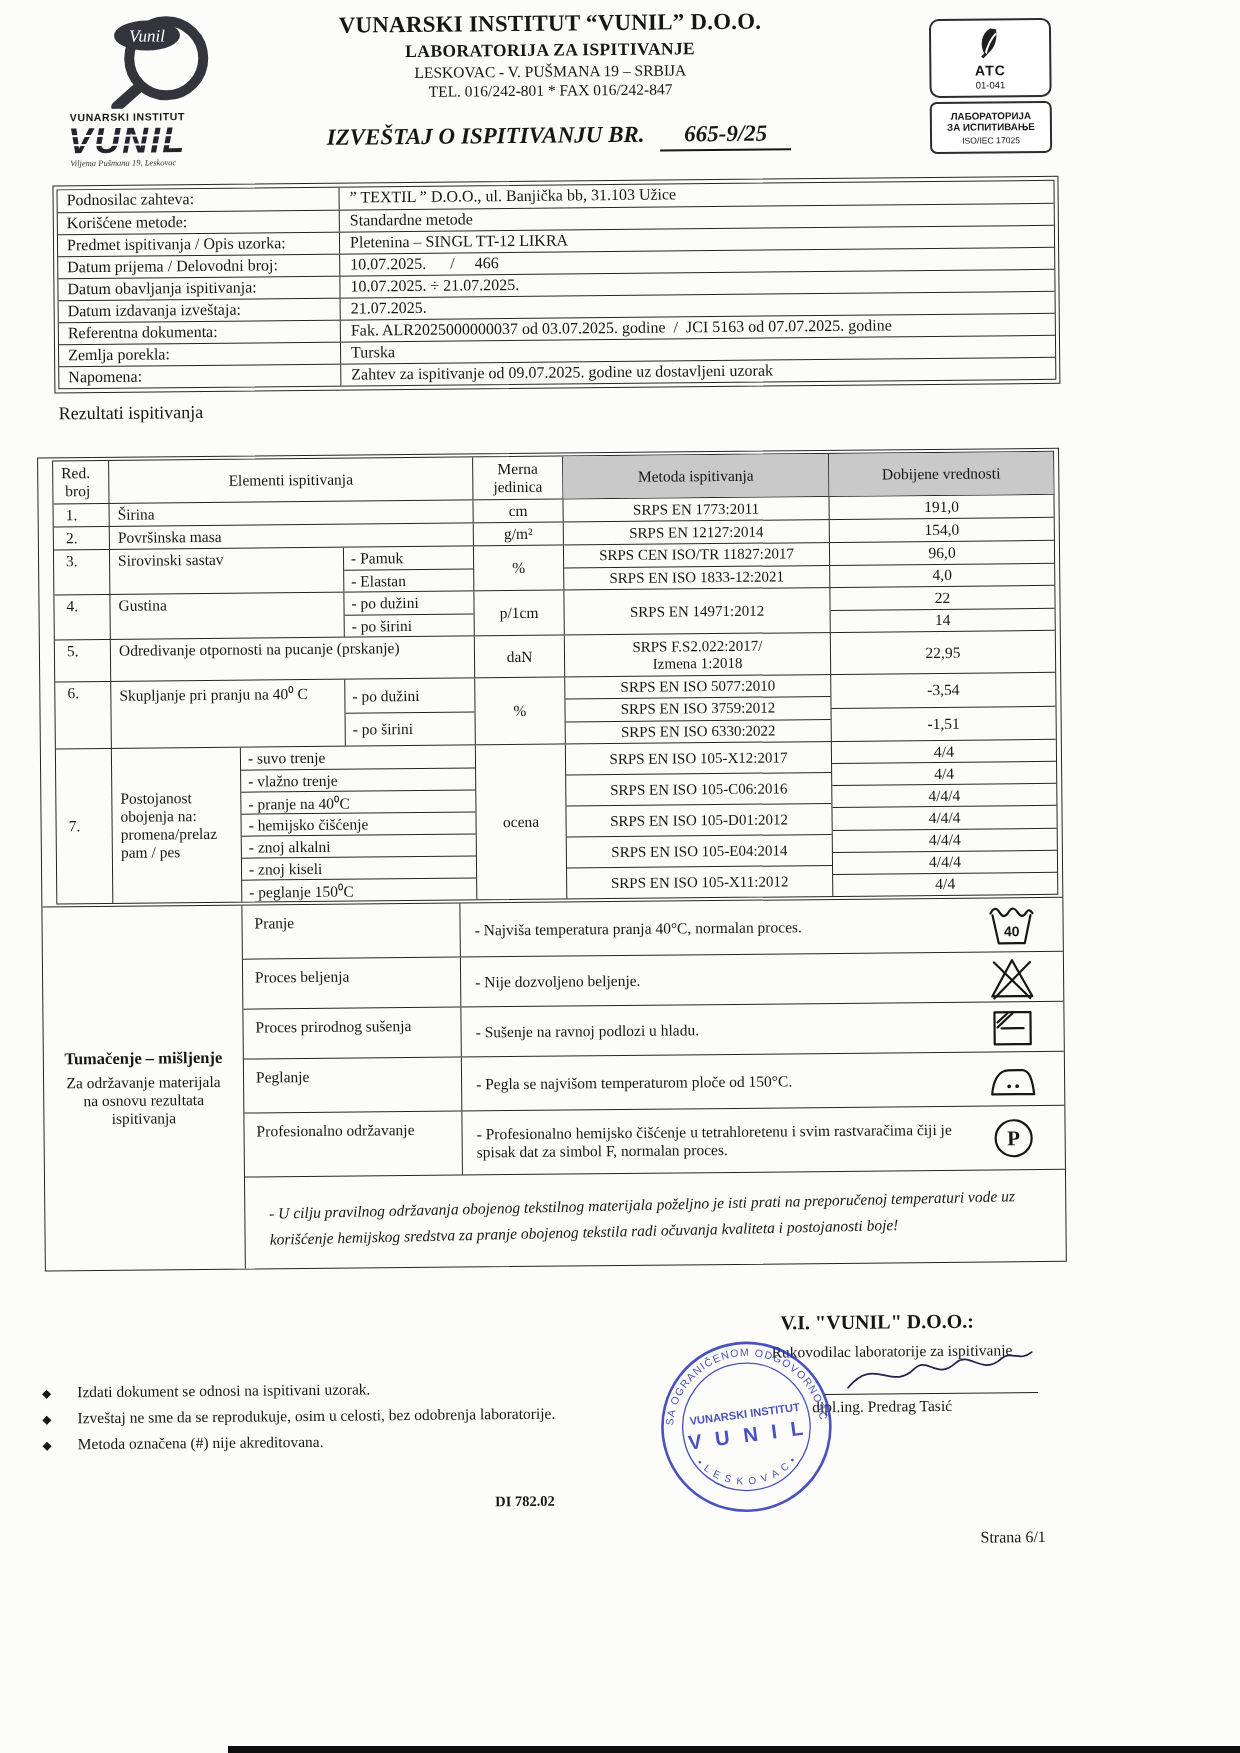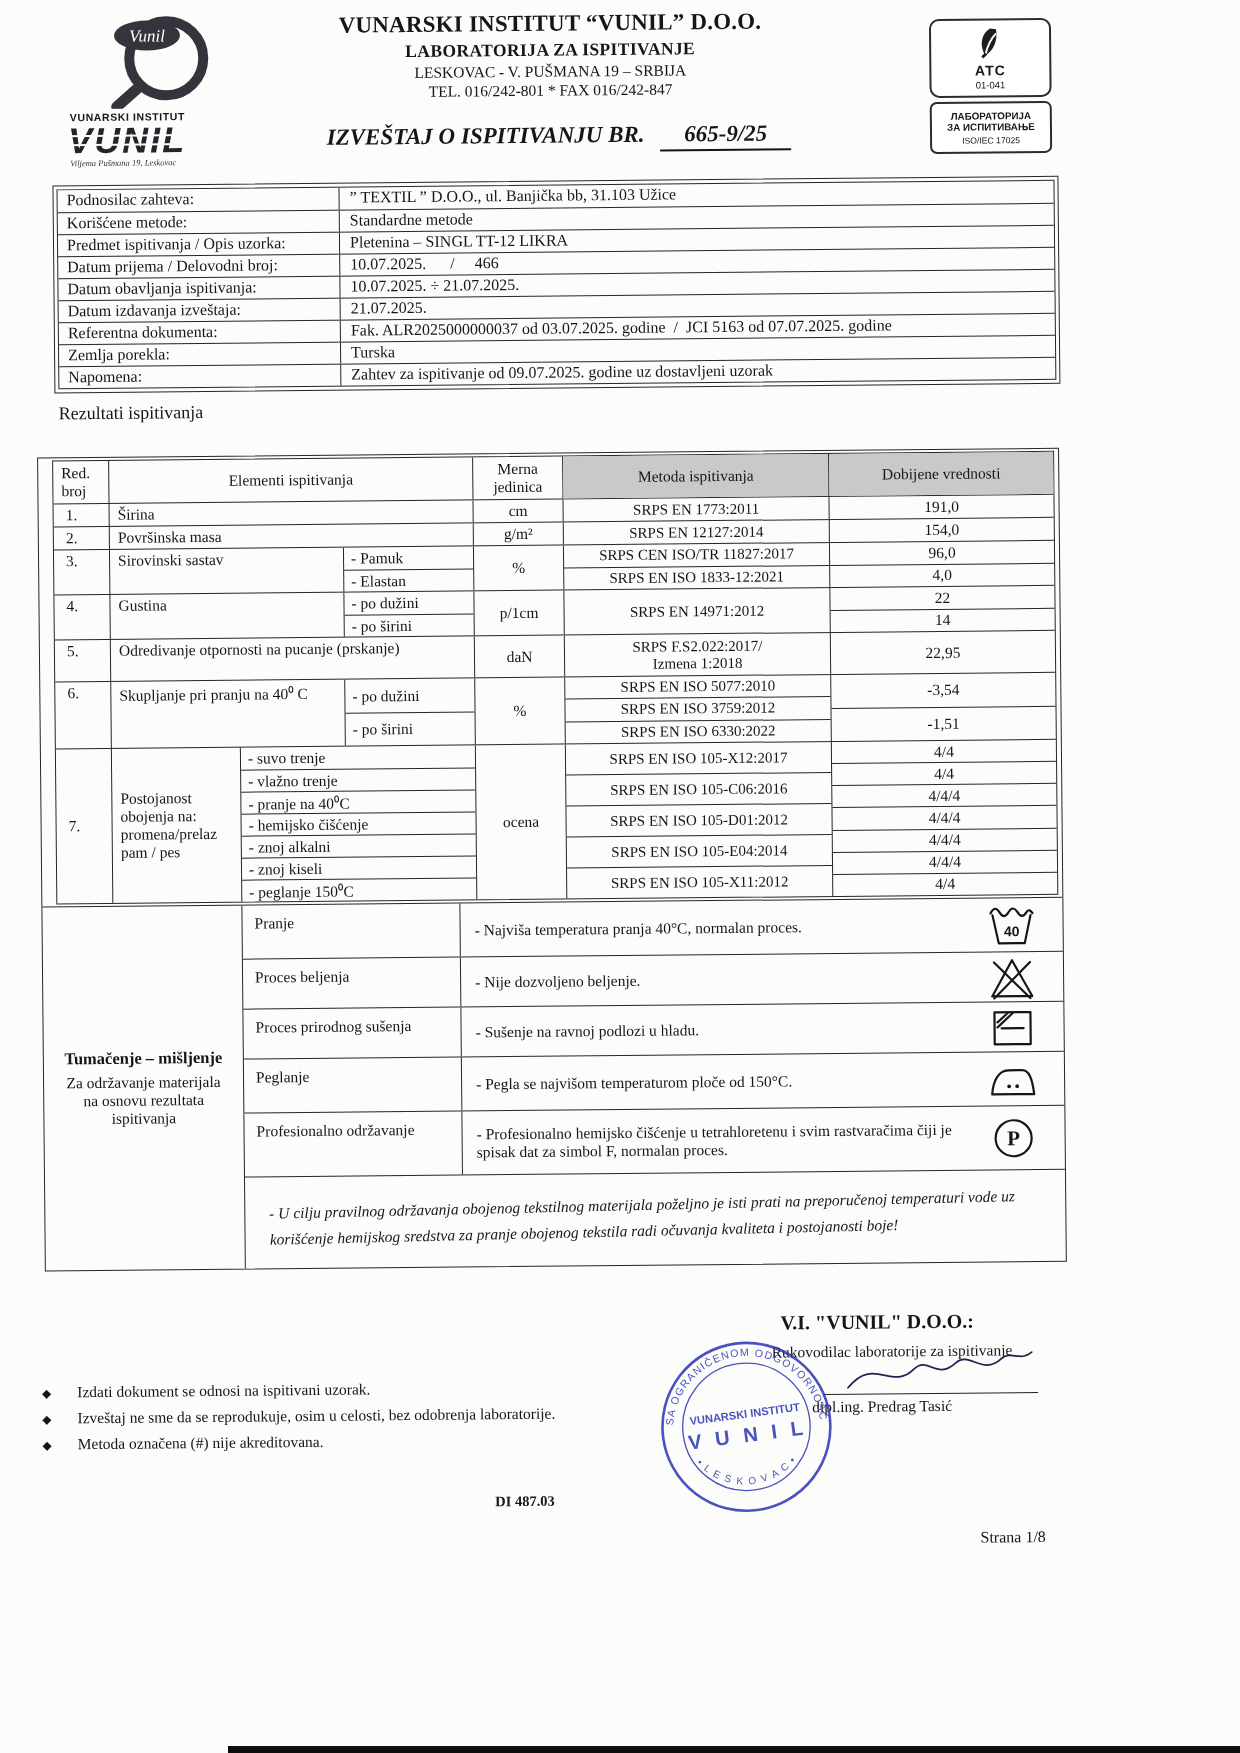--- a/index.html
+++ b/index.html
@@ -67,21 +67,21 @@
   .c-method{width:266px;border-right:1.2px solid #262626;display:flex;flex-direction:column}
   .m{flex:1;display:flex;align-items:center;justify-content:center;text-align:center;
      font-size:15px;white-space:pre-line;padding:1px 2px}
   .m + .m{border-top:1.2px solid #262626}
   .c-value{flex:1;display:flex;flex-direction:column}
   .v{flex:1;display:flex;align-items:center;justify-content:center;font-size:15.5px}
   .v + .v{border-top:1.2px solid #262626}
   .hd{min-height:42px}
   .hcell{display:flex;align-items:center;justify-content:center;text-align:center;
          white-space:pre-line;font-size:15.5px;padding:2px}
-  .hcell.left{justify-content:flex-start;text-align:left;padding-left:8px}
+  .hcell.left{justify-content:flex-start;text-align:right;padding-left:8px}
   .shaded{background:#c9c9c9}
   .h22{min-height:22px}
   .h42{min-height:42px}
   .row7 .elem-main{flex:0 0 128px;display:flex;align-items:center}
   .row7 .subs{width:auto;flex:1}
   .row7 .c-no{display:flex;align-items:center;padding-top:0}
 
   
   .interp{display:flex;border-top:1.2px solid #262626;margin-top:2px}
   .interp-left{width:200px;border-right:1.2px solid #262626;display:flex;flex-direction:column;
@@ -465,18 +465,18 @@
     <div class="note-item">
       <span class="diamond">◆</span>
       <span>Izveštaj ne sme da se reprodukuje, osim u celosti, bez odobrenja laboratorije.</span>
     </div>
     <div class="note-item">
       <span class="diamond">◆</span>
       <span>Metoda označena (#) nije akreditovana.</span>
     </div>
   </div>
 
-  <div class="doc-code">DI 487.03</div>
-  <div class="page-num">Strana 1/8</div>
+  <div class="doc-code">DI 782.02</div>
+  <div class="page-num">Strana 6/1</div>
  </div>
 
  <div class="scan-bar"></div>
 </div>
 
 </body></html>

